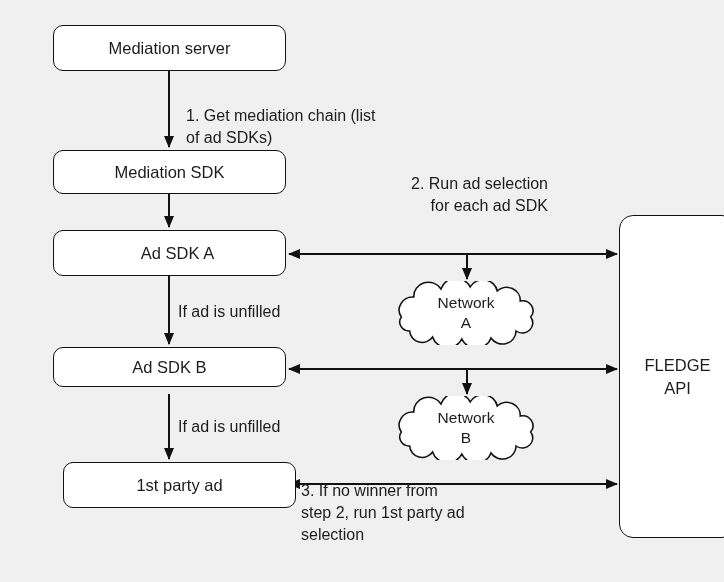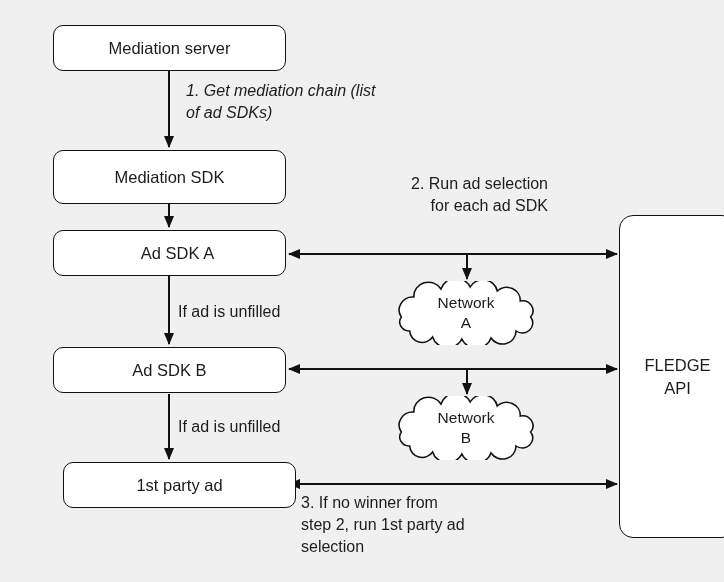--- a/index.html
+++ b/index.html
@@ -73,25 +73,25 @@
       <line x1="266" y1="254" x2="594" y2="254" marker-start="url(#ah)" marker-end="url(#ah)"></line>
       <line x1="266" y1="369" x2="594" y2="369" marker-start="url(#ah)" marker-end="url(#ah)"></line>
       <line x1="266" y1="484" x2="594" y2="484" marker-start="url(#ah)" marker-end="url(#ah)"></line>
       <line x1="444" y1="255" x2="444" y2="279" marker-end="url(#ah)"></line>
       <line x1="444" y1="370" x2="444" y2="394" marker-end="url(#ah)"></line>
     </g>
   </svg>
 
   <div class="node" style="left:30px; top:25px; width:233px; height:46px;">Mediation server</div>
 
-  <div class="node" style="left:30px; top:150px; width:233px; height:54px;">Mediation SDK</div>
+  <div class="node" style="left:30px; top:150px; width:233px; height:44px;">Mediation SDK</div>
 
   <div class="node" style="left:30px; top:230px; width:233px; height:46px;padding-left:16px;">Ad SDK A</div>
 
-  <div class="node" style="left:30px; top:347px; width:233px; height:46px;">Ad SDK B</div>
+  <div class="node" style="left:30px; top:347px; width:233px; height:40px;">Ad SDK B</div>
 
   <div class="node" style="left:40px; top:462px; width:233px; height:46px;">1st party ad</div>
 
   <div class="node tall" style="left:596px; top:215px; width:117px; height:323px;">FLEDGE
 API</div>
 
   <div class="cloud-wrap" style="left:370px; top:281px;">
     <svg width="146" height="64" viewBox="0 0 140 64" preserveAspectRatio="none">
       <path d="M 8,36 A 13 13 0 0 1 20,16 A 14 14 0 0 1 46,8 A 15 15 0 0 1 74,6
                A 14 14 0 0 1 100,10 A 13 13 0 0 1 122,20 A 10 10 0 0 1 132,36
@@ -106,27 +106,27 @@
     <svg width="146" height="64" viewBox="0 0 140 64" preserveAspectRatio="none">
       <path d="M 8,36 A 13 13 0 0 1 20,16 A 14 14 0 0 1 46,8 A 15 15 0 0 1 74,6
                A 14 14 0 0 1 100,10 A 13 13 0 0 1 122,20 A 10 10 0 0 1 132,36
                A 10 10 0 0 1 118,50 A 13 13 0 0 1 94,57 A 15 15 0 0 1 66,58
                A 15 15 0 0 1 38,56 A 12 12 0 0 1 16,50 A 9 9 0 0 1 8,36 Z" fill="#ffffff" stroke="#111111" stroke-width="1.5"></path>
     </svg>
     <div class="cloud-label" style="left:0; top:0; width:146px; height:64px;">Network
 B</div>
   </div>
 
-  <div class="annotation" style="left:163px; top:80px;font-style:italic;">1. Get mediation chain (list
+  <div class="annotation" style="left:163px; top:105px;">1. Get mediation chain (list
 of ad SDKs)</div>
 
   <div class="annotation centered" style="left:365px; top:173px; width:160px;text-align:right;">2. Run ad selection
 for each ad SDK</div>
 
   <div class="annotation" style="left:155px; top:301px;">If ad is unfilled</div>
 
   <div class="annotation" style="left:155px; top:416px;">If ad is unfilled</div>
 
-  <div class="annotation" style="left:278px; top:492px;">3. If no winner from
+  <div class="annotation" style="left:278px; top:480px;">3. If no winner from
 step 2, run 1st party ad
 selection</div>
 
 </div>
 
 </body></html>

